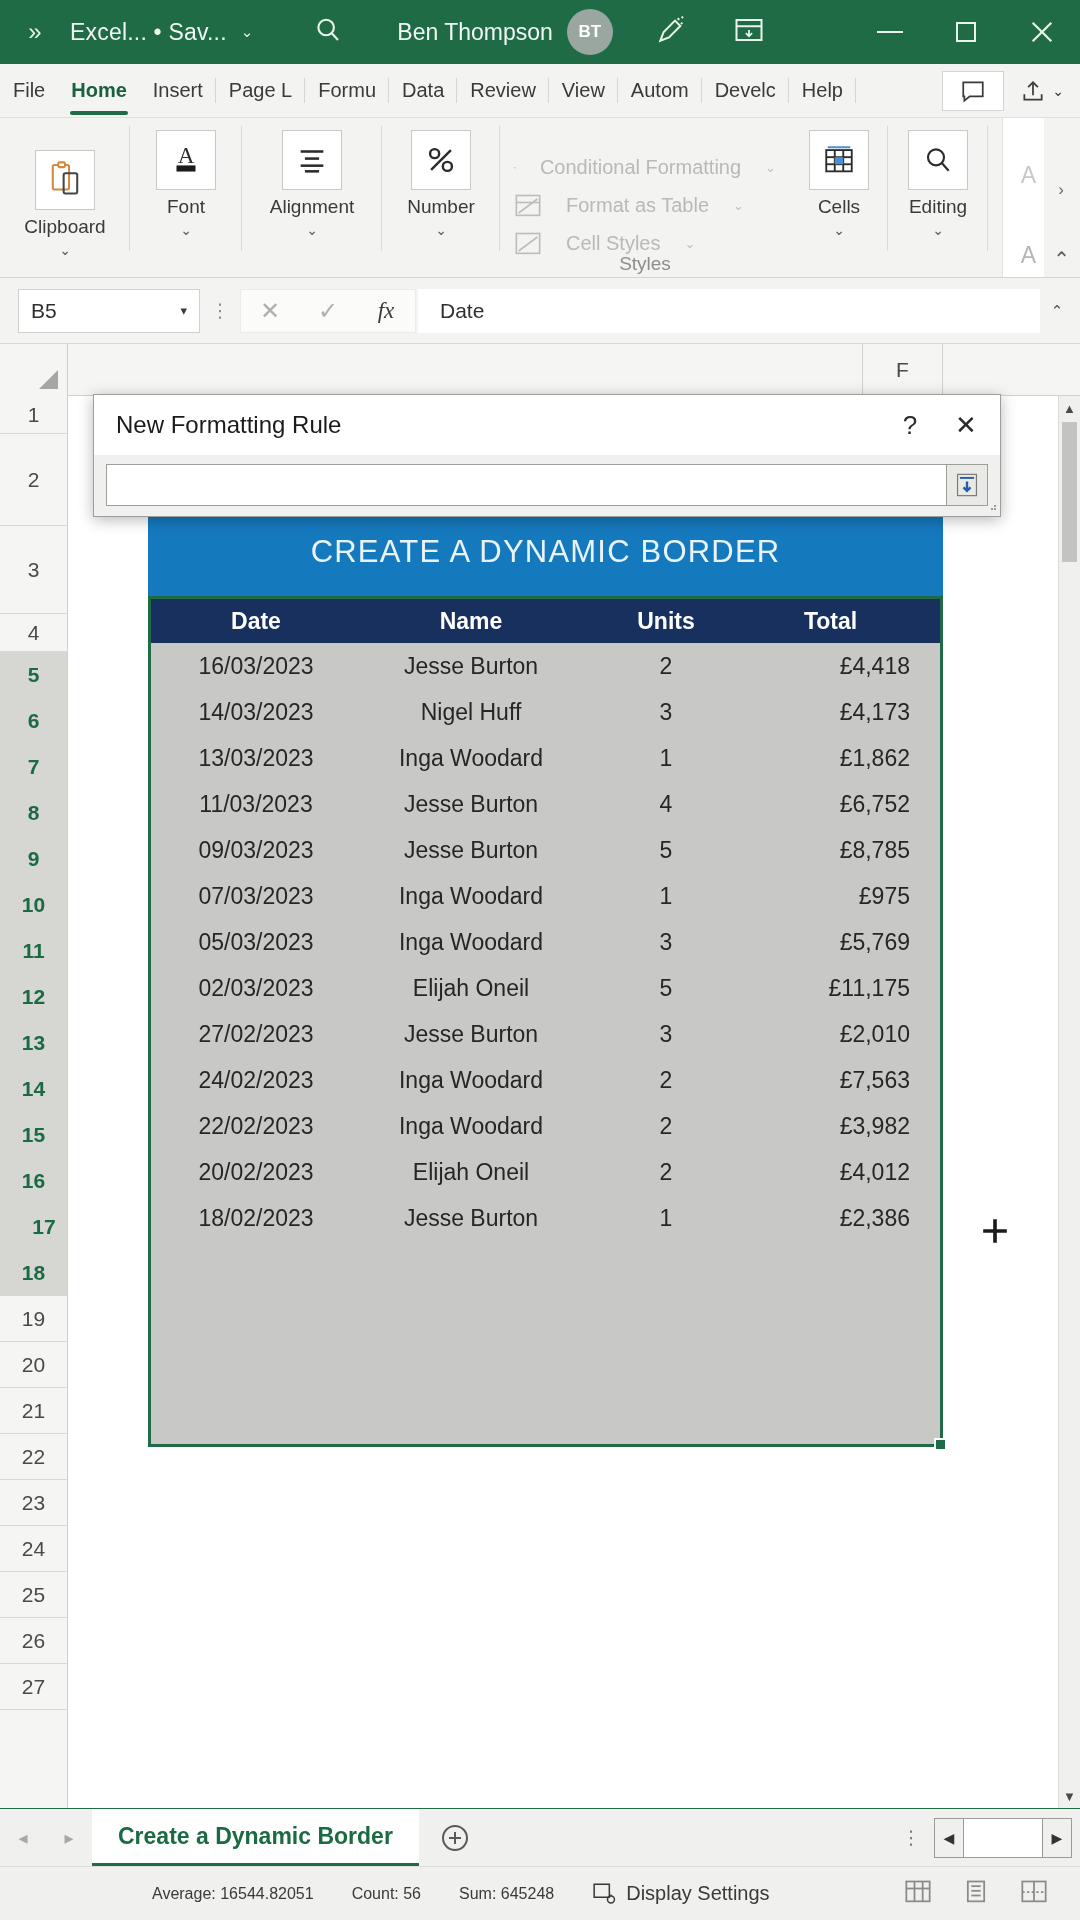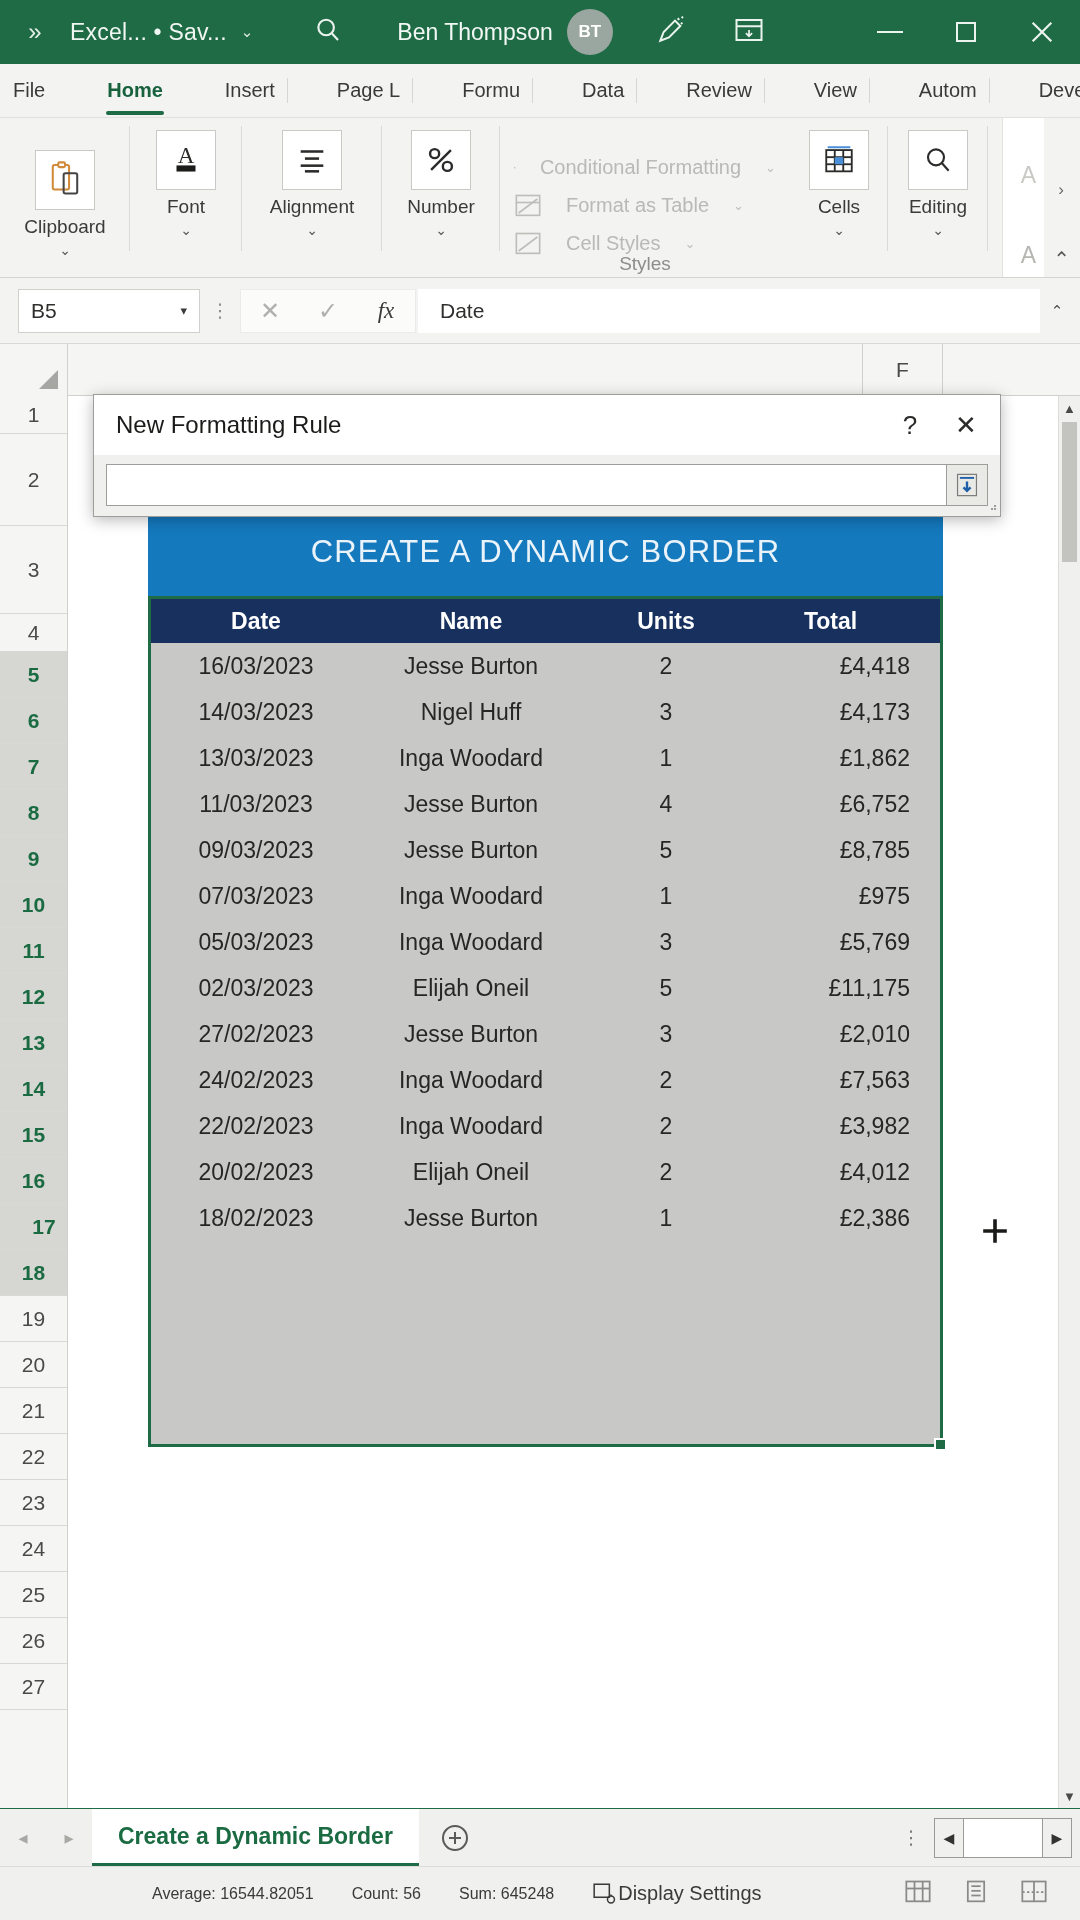--- a/index.html
+++ b/index.html
@@ -27,21 +27,21 @@
   }
   .tb-pen { margin-left: 34px; width: 48px; text-align:center;}
   .tb-ribbon-display { margin-left: 30px; width: 48px; text-align:center;}
   .tb-spacer { flex: 1; }
   .win-btn { width: 76px; height: 64px; display: flex; align-items: center; justify-content: center; }
   .win-btn svg { display:block; }
 
   
   .tabstrip {
     height: 54px; background: #f3f3f1; display: flex; align-items: stretch;
-    flex: 0 0 54px; border-bottom: 1px solid #e0e0dd; position: relative; gap: 36px;
+    flex: 0 0 54px; border-bottom: 1px solid #e0e0dd; position: relative;
   }
   .tab {
     padding: 0 13px; display: flex; align-items: center; font-size: 20px;
     color: #3a3a38; white-space: nowrap; position: relative;
   }
   .tab.sep::after {
     content:""; position:absolute; right:0; top:14px; bottom:14px; width:1px; background:#d6d6d3;
   }
   .tab.active { color: #17613c; font-weight: 600; }
   .tab.active::before {
@@ -207,21 +207,21 @@
   .hs-btn { width: 30px; height: 40px; border: 1px solid #9a9a97; background: #f0f0ee;
             display: flex; align-items: center; justify-content: center; font-size: 14px; color:#333;}
   .hs-track { width: 78px; height: 40px; background: #fff; border-top: 1px solid #9a9a97; border-bottom:1px solid #9a9a97;}
 
   
   .statusbar {
     height: 54px; flex: 0 0 54px; background: #f0f0ee; display: flex; align-items: center;
     padding: 0 16px; border-top: 1px solid #dcdcd9; gap: 0;
   }
   .sb-stat { font-size: 16px; color: #3a3a38; margin-right: 38px; white-space: nowrap; }
-  .sb-display { display: flex; align-items: center; font-size: 20px; color: #3a3a38; }
+  .sb-display { display: flex; align-items: center; gap: 8px; font-size: 20px; color: #3a3a38; }
   .sb-right { margin-left: auto; display: flex; align-items: center; gap: 30px; padding-right: 16px;}
   .sb-left-pad { width: 136px; }
 
   
   .dialog {
     position: absolute; left: 93px; top: 394px; width: 908px; height: 123px;
     background: #f0f0ee; border: 1px solid #9d9d9a; box-shadow: 0 3px 14px rgba(0,0,0,.28);
     z-index: 40;
   }
   .dlg-title {

